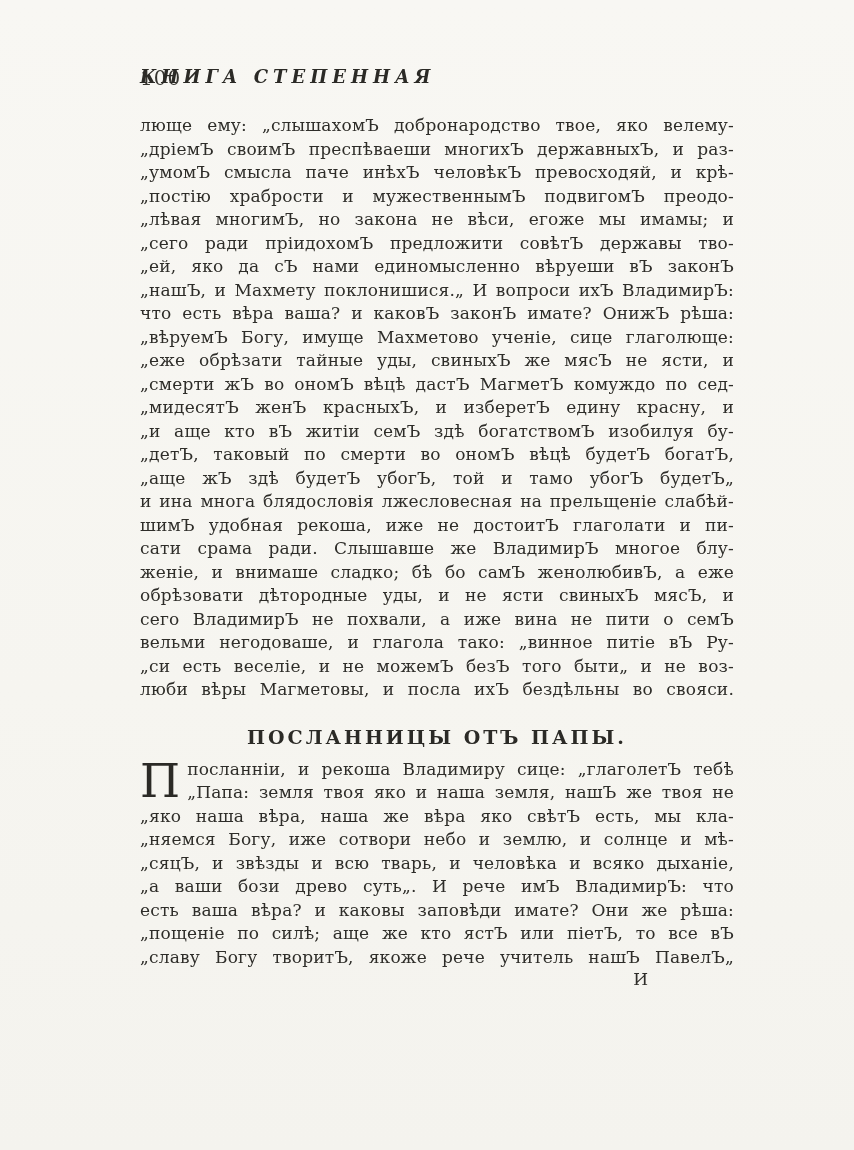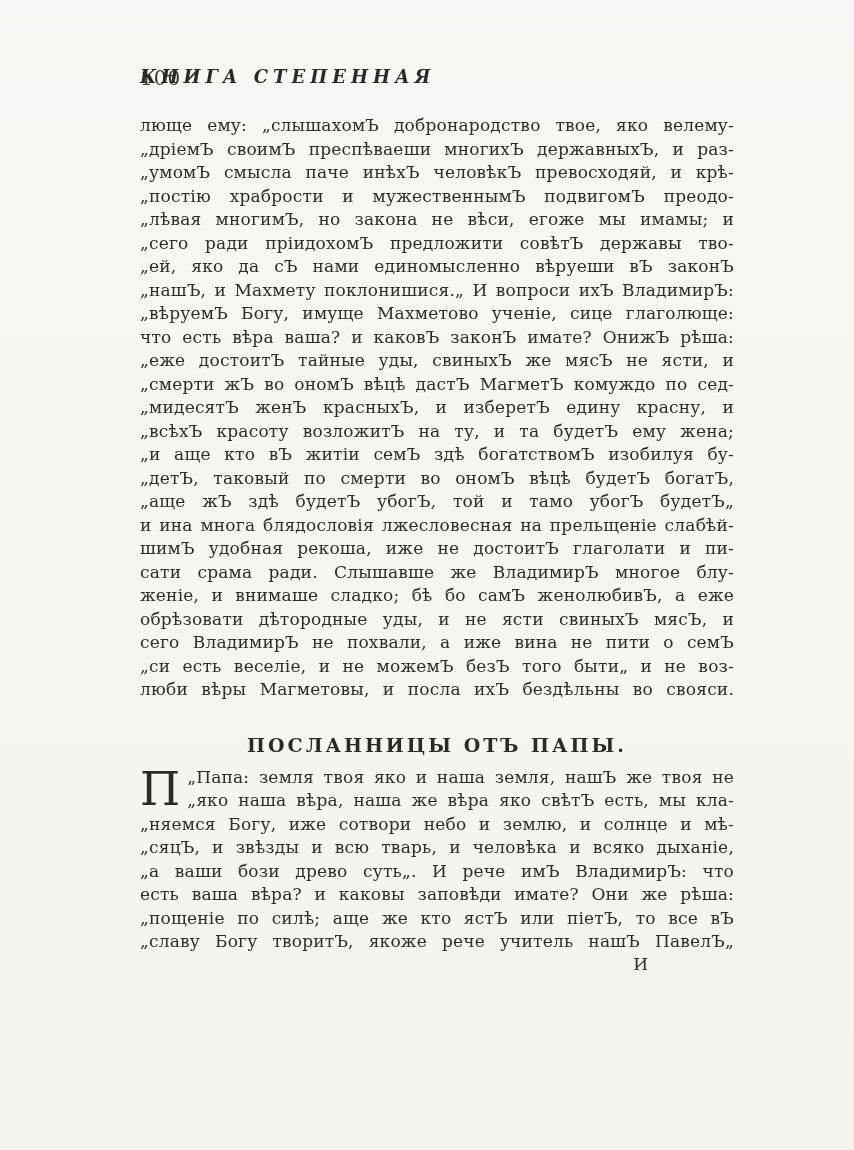--- a/index.html
+++ b/index.html
@@ -59,21 +59,21 @@
     letter-spacing: 0.2px;
     word-spacing: 2px;
     white-space: normal;
     color: #2e2d29;
   }
   .section-heading {
     text-align: center;
     font-size: 19px;
     font-weight: bold;
     letter-spacing: 3px;
-    margin-top: 32px;
+    margin-top: 24px;
     margin-bottom: 10px;
     color: #2b2a26;
   }
   .para-2 {
     position: relative;
   }
   .drop-cap {
     float: left;
     font-size: 46px;
     line-height: 42px;
@@ -107,44 +107,45 @@
 
     <div class="para-1">
         <div class="line">люще ему: „слышахомЪ добронародство твое, яко велему-</div>
         <div class="line">„дріемЪ своимЪ преспѣваеши многихЪ державныхЪ, и раз-</div>
         <div class="line">„умомЪ смысла паче инѣхЪ человѣкЪ превосходяй, и крѣ-</div>
         <div class="line">„постію храбрости и мужественнымЪ подвигомЪ преодо-</div>
         <div class="line">„лѣвая многимЪ, но закона не вѣси, егоже мы имамы; и</div>
         <div class="line">„сего ради пріидохомЪ предложити совѣтЪ державы тво-</div>
         <div class="line">„ей, яко да сЪ нами единомысленно вѣруеши вЪ законЪ</div>
         <div class="line">„нашЪ, и Махмету поклонишися.„ И вопроси ихЪ ВладимирЪ:</div>
+        <div class="line">что есть вѣра ваша? и каковЪ законЪ имате? ОнижЪ рѣша:</div>
         <div class="line">„вѣруемЪ Богу, имуще Махметово ученіе, сице глаголюще:</div>
-        <div class="line">что есть вѣра ваша? и каковЪ законЪ имате? ОнижЪ рѣша:</div>
-        <div class="line">„еже достоитЪ тайные уды, свиныхЪ же мясЪ не ясти, и</div>
+        <div class="line">„еже обрѣзати тайные уды, свиныхЪ же мясЪ не ясти, и</div>
         <div class="line">„смерти жЪ во ономЪ вѣцѣ дастЪ МагметЪ комуждо по сед-</div>
         <div class="line">„мидесятЪ женЪ красныхЪ, и изберетЪ едину красну, и</div>
-        <div class="line">„всѣхЪ красоту возложитЪ на ту, и та будетЪ ему жена;</div>
         <div class="line">„и аще кто вЪ житіи семЪ здѣ богатствомЪ изобилуя бу-</div>
         <div class="line">„детЪ, таковый по смерти во ономЪ вѣцѣ будетЪ богатЪ,</div>
         <div class="line">„аще жЪ здѣ будетЪ убогЪ, той и тамо убогЪ будетЪ„</div>
         <div class="line">и ина многа блядословія лжесловесная на прельщеніе слабѣй-</div>
         <div class="line">шимЪ удобная рекоша, иже не достоитЪ глаголати и пи-</div>
         <div class="line">сати срама ради. Слышавше же ВладимирЪ многое блу-</div>
         <div class="line">женіе, и внимаше сладко; бѣ бо самЪ женолюбивЪ, а еже</div>
         <div class="line">обрѣзовати дѣтородные уды, и не ясти свиныхЪ мясЪ, и</div>
         <div class="line">сего ВладимирЪ не похвали, а иже вина не пити о семЪ</div>
+        <div class="line">вельми негодоваше, и глагола тако: „винное питіе вЪ Ру-</div>
         <div class="line">„си есть веселіе, и не можемЪ безЪ того быти„ и не воз-</div>
         <div class="line">люби вѣры Магметовы, и посла ихЪ бездѣльны во свояси.</div>
       </div>
 
     <div class="section-heading">ПОСЛАННИЦЫ ОТЪ ПАПЫ.</div>
 
     <div class="para-2">
       <span class="drop-cap">П</span>
       <span style="display:block">
+          <div class="line">посланніи, и рекоша Владимиру сице: „глаголетЪ тебѣ</div>
           <div class="line">„Папа: земля твоя яко и наша земля, нашЪ же твоя не</div>
           <div class="line">„яко наша вѣра, наша же вѣра яко свѣтЪ есть, мы кла-</div>
           <div class="line">„няемся Богу, иже сотвори небо и землю, и солнце и мѣ-</div>
           <div class="line">„сяцЪ, и звѣзды и всю тварь, и человѣка и всяко дыханіе,</div>
           <div class="line">„а ваши бози древо суть„. И рече имЪ ВладимирЪ: что</div>
           <div class="line">есть ваша вѣра? и каковы заповѣди имате? Они же рѣша:</div>
           <div class="line">„пощеніе по силѣ; аще же кто ястЪ или піетЪ, то все вЪ</div>
           <div class="line">„славу Богу творитЪ, якоже рече учитель нашЪ ПавелЪ„</div>
         </span>
     </div>

